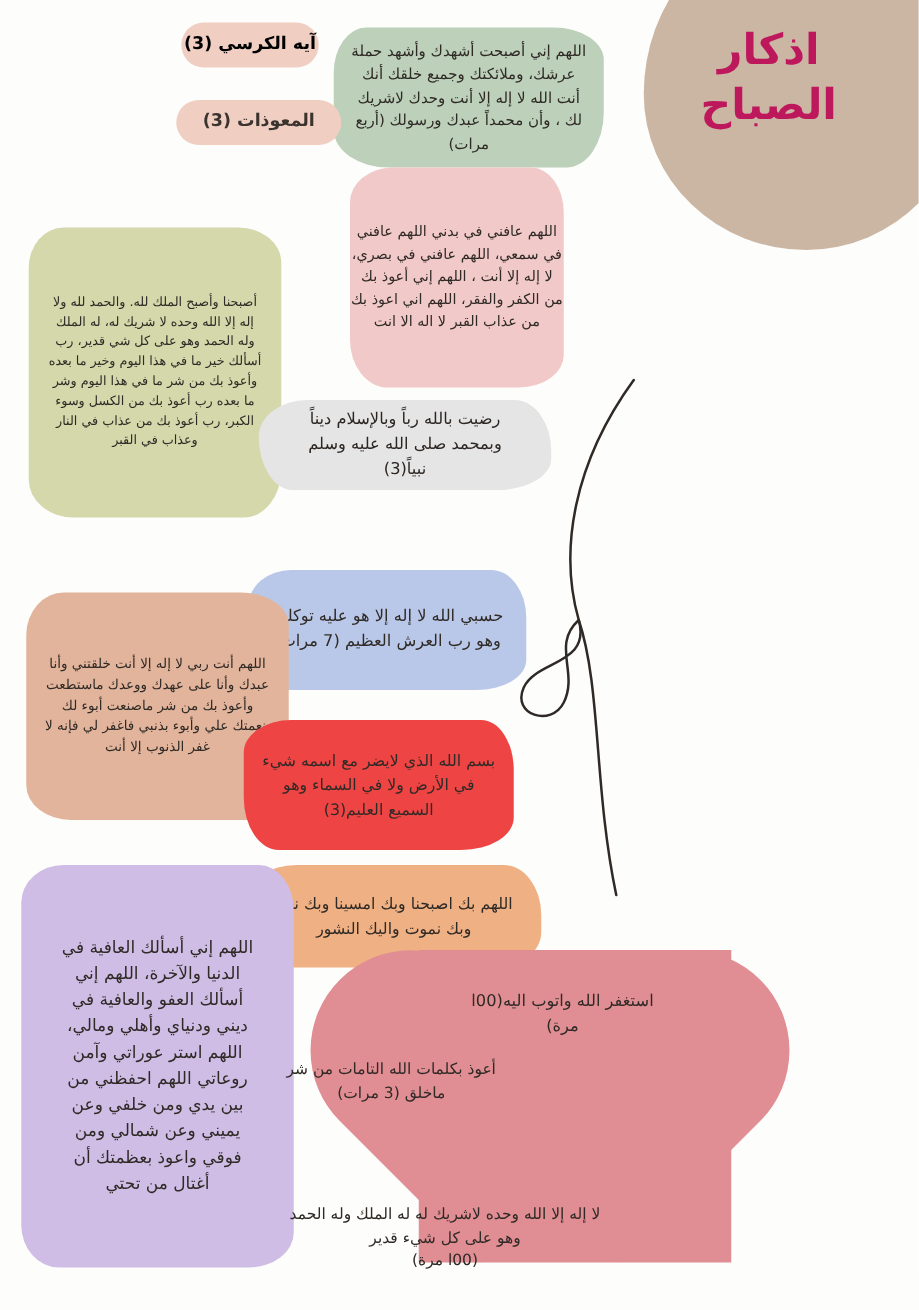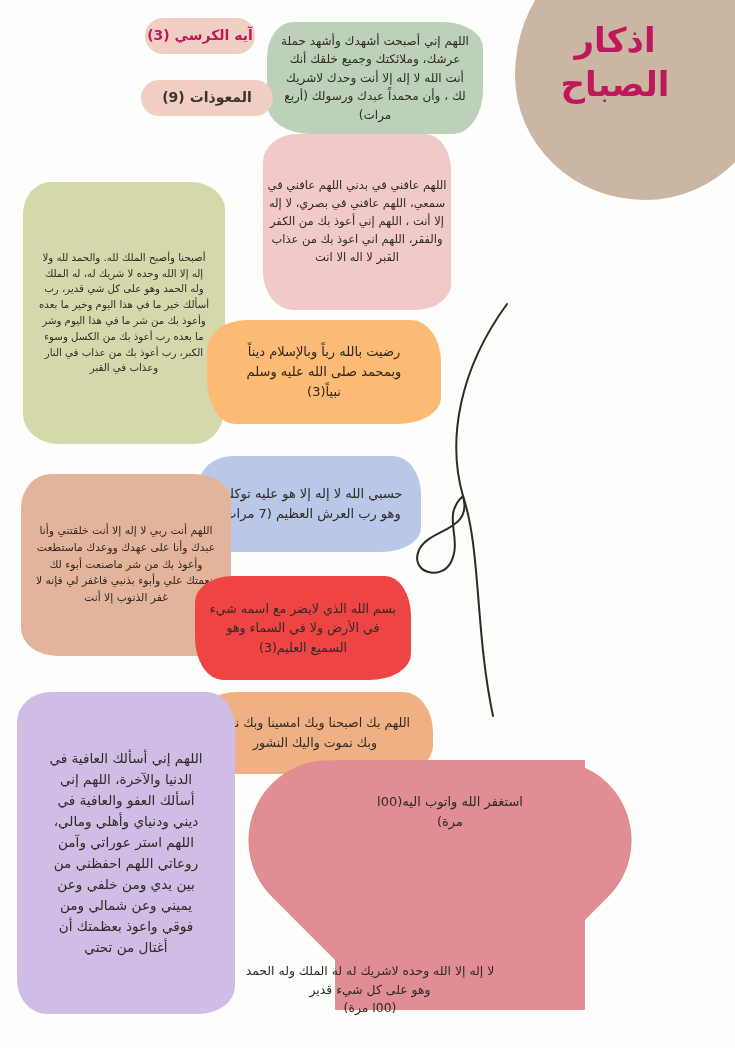--- a/index.html
+++ b/index.html
@@ -66,51 +66,51 @@
     font-size: 12px;
     padding: 10px 12px;
   }
   #pill-kursi {
     top: 18px; right: 480px;
     width: 110px; height: 36px;
     background: #f0cfc2;
     border-radius: 18px;
     font-size: 14px;
     font-weight: bold;
-    color: #be185d;
+    color: #000000;
   }
   #pill-muawwidhat {
     top: 80px; right: 462px;
     width: 132px; height: 36px;
     background: #f0cfc2;
     border-radius: 18px;
     font-size: 14px;
     font-weight: bold;
     color: #3a332e;
   }
   #card-afini {
     top: 134px; right: 284px;
-    width: 188px; height: 176px;
+    width: 171px; height: 176px;
     background: #f2c9c9;
     border-radius: 34px 26px 36px 30px / 28px 36px 26px 38px;
     font-size: 11.5px;
     padding: 10px 0;
   }
   #card-asbahna {
     top: 182px; right: 510px;
-    width: 202px; height: 262px;
+    width: 202px; height: 232px;
     background: #d4d8ab;
     border-radius: 28px 34px 30px 36px / 32px 28px 38px 30px;
     font-size: 10.2px;
     padding: 12px 14px;
   }
   #card-radhitu {
     top: 320px; right: 294px;
-    width: 234px; height: 104px;
-    background: #fdba74;
+    width: 234px; height: 72px;
+    background: #e5e5e5;
     border-radius: 40px 30px 44px 28px / 30px 42px 26px 44px;
     font-size: 13px;
     padding: 8px 32px;
     color: #2c2623;
   }
   #card-hasbi {
     top: 456px; right: 314px;
     width: 222px; height: 96px;
     background: #b9c8e8;
     border-radius: 34px 28px 40px 26px / 28px 38px 24px 40px;
@@ -195,21 +195,21 @@
     top: 846px; right: 330px;
     width: 184px;
     font-size: 12.4px;
   }
   #heart-salat {
     top: 888px; right: 190px;
     width: 172px;
     font-size: 12.4px;
   }
   #heart-tahlil {
-    top: 962px; right: 240px;
+    top: 962px; right: 254px;
     width: 250px;
     font-size: 12.4px;
   }
   
   #connector {
     position: absolute;
     top: 300px;
     right: 206px;
     width: 140px;
     height: 420px;
@@ -222,33 +222,34 @@
 
 <div id="page">
 
   <div id="header-shape"></div>
   <div id="header-title">اذكار
 الصباح</div>
 
   <div class="blob" id="card-shahada">اللهم إني أصبحت أشهدك وأشهد حملة عرشك، وملائكتك وجميع خلقك أنك أنت الله لا إله إلا أنت وحدك لاشريك لك ، وأن محمداً عبدك ورسولك   (أربع مرات)</div>
 
   <div class="blob" id="pill-kursi">آيه الكرسي (3)</div>
-  <div class="blob" id="pill-muawwidhat">المعوذات (9)</div>
+  <div class="blob" id="pill-muawwidhat">المعوذات (3)</div>
 
   <div class="blob" id="card-afini">اللهم عافني في بدني اللهم عافني في سمعي، اللهم عافني في بصري، لا إله إلا أنت ، اللهم إني أعوذ بك من الكفر والفقر، اللهم اني اعوذ بك من عذاب القبر لا اله الا انت</div>
   <div class="blob" id="card-asbahna">أصبحنا وأصبح الملك لله. والحمد لله ولا إله إلا الله وحده لا شريك له، له الملك وله الحمد وهو على كل شي قدير، رب أسألك خير ما في هذا اليوم وخير ما بعده وأعوذ بك من شر ما في هذا اليوم وشر ما بعده رب أعوذ بك من الكسل وسوء الكبر، رب أعوذ بك من عذاب في النار وعذاب في القبر</div>
   <div class="blob" id="card-radhitu">رضيت بالله رباً وبالإسلام ديناً وبمحمد صلى الله عليه وسلم نبياً(3)</div>
   <div class="blob" id="card-hasbi">حسبي الله لا إله إلا هو عليه توكلت وهو رب العرش العظيم (7 مرات)</div>
   <div class="blob" id="card-sayyid">اللهم أنت ربي لا إله إلا أنت خلقتني وأنا عبدك وأنا على عهدك ووعدك ماستطعت وأعوذ بك من شر ماصنعت أبوء لك بنعمتك علي وأبوء بذنبي فاغفر لي فإنه لا غفر الذنوب إلا أنت</div>
   <div class="blob" id="card-bismillah">بسم الله الذي لايضر مع اسمه شيء في الأرض ولا في السماء وهو السميع العليم(3)</div>
   <div class="blob" id="card-asbahna2">اللهم بك اصبحنا وبك امسينا وبك نحيا وبك نموت واليك النشور</div>
   <div class="blob" id="card-afiya">اللهم إني أسألك العافية في الدنيا والآخرة، اللهم إني أسألك العفو والعافية في ديني ودنياي وأهلي ومالي، اللهم استر عوراتي وآمن روعاتي اللهم احفظني من بين يدي ومن خلفي وعن يميني وعن شمالي ومن فوقي واعوذ بعظمتك أن أغتال من تحتي</div>
 
   <div id="heart"></div>
   <div class="heart-text" id="heart-istighfar">استغفر الله واتوب اليه(00ا مرة)</div>
+  <div class="heart-text" id="heart-kalimat">أعوذ بكلمات الله التامات من شر ماخلق (3 مرات)</div>
   <div class="heart-text" id="heart-tahlil">لا إله إلا الله وحده لاشريك له له الملك وله الحمد وهو على كل شيء قدير
 (00ا مرة)</div>
 
   <svg id="connector" viewBox="0 0 140 420" fill="none" xmlns="http://www.w3.org/2000/svg">
     <path d="M118 4 C 70 70, 58 140, 74 196 C 84 232, 40 228, 30 250 C 20 272, 52 282, 62 262 C 74 238, 52 216, 74 196" stroke="#2f2a26" stroke-width="2" fill="none" stroke-linecap="round"></path>
     <path d="M74 196 C 92 250, 86 330, 104 416" stroke="#2f2a26" stroke-width="2" fill="none" stroke-linecap="round"></path>
   </svg>
 
 </div>
 

